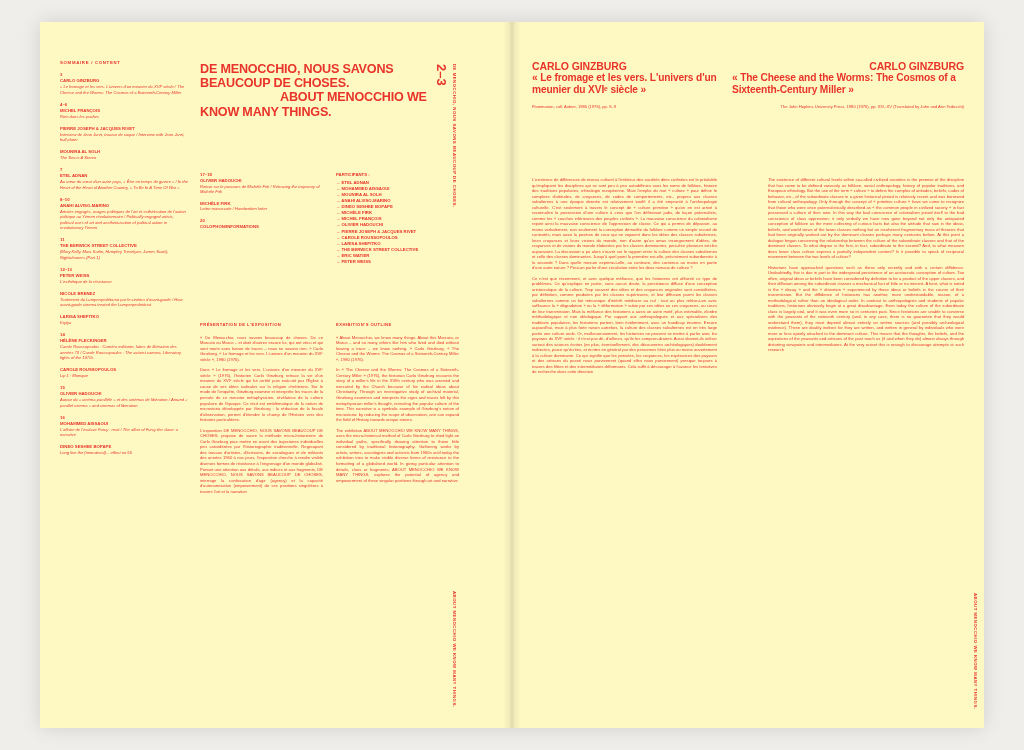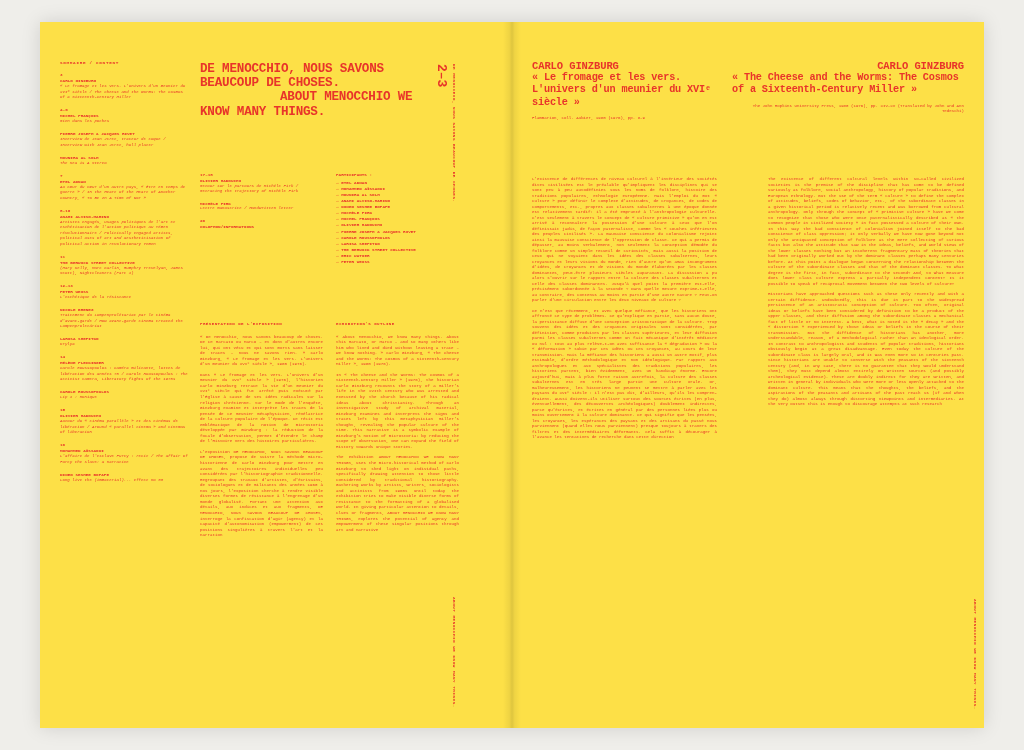--- a/index.html
+++ b/index.html
@@ -7,23 +7,22 @@
     width:1024px;height:750px;
     background:#efeeea;
     font-family:"Liberation Sans", sans-serif;
     overflow:hidden;
   }
   
   .spread{
     position:absolute;
     left:40px; top:22px;
     width:944px; height:706px;
-    background:#fde047;
+    background:#fef9c3;
     box-shadow:0 0 18px rgba(0,0,0,.13);
-    font-family:Liberation Mono, monospace;
   }
   .gutter{
     position:absolute;
     left:50%; top:0; width:18px; height:100%;
     transform:translateX(-50%);
     background:linear-gradient(to right,
        rgba(0,0,0,0.0) 0%,
        rgba(0,0,0,0.055) 35%,
        rgba(0,0,0,0.12) 50%,
        rgba(0,0,0,0.055) 65%,

